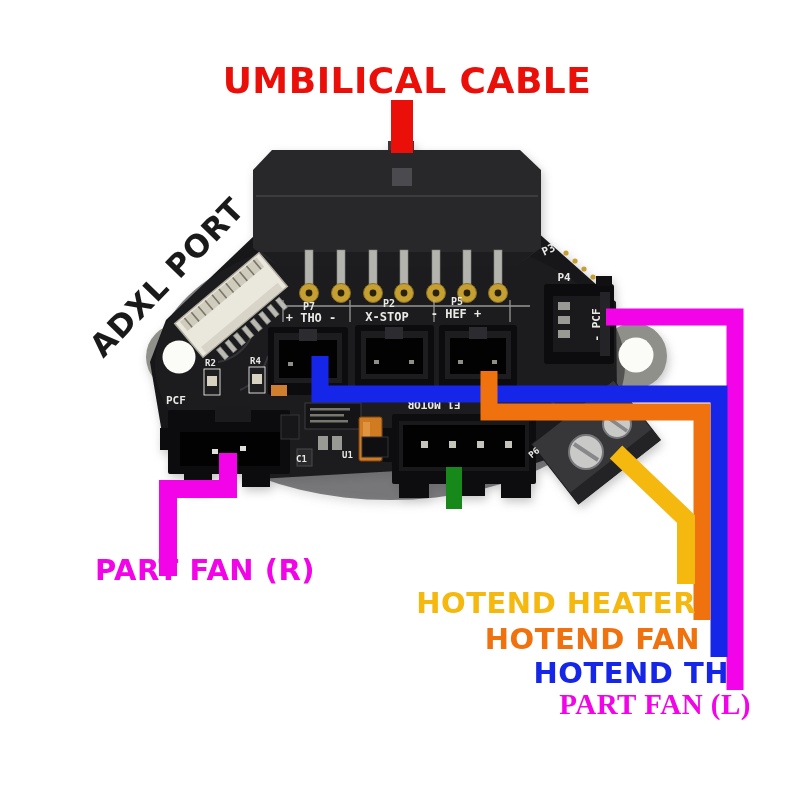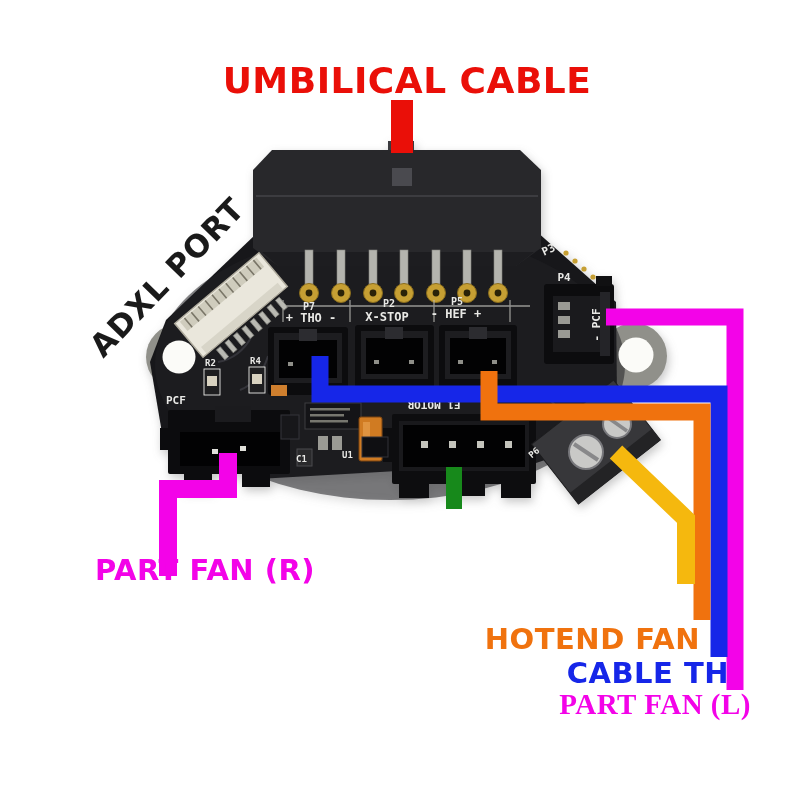--- a/index.html
+++ b/index.html
@@ -243,16 +243,17 @@
 
       <path class="wire" d="M 616 452 L 686 519 L 686 584" stroke-width="18" stroke="#f5b80e"></path>
 
       <path class="wire" d="M 228 453 L 228 489 L 168 489 L 168 576" stroke-width="18" stroke="#f303e8"></path>
     </g>
   </svg>
 
   <div class="lbl" id="lbl-umbilical" style="color: rgb(234, 15, 8);">UMBILICAL CABLE</div>
   <div class="lbl" id="lbl-adxl" style="color: rgb(26, 26, 26);">ADXL PORT</div>
   <div class="lbl" id="lbl-pfr" style="color: rgb(243, 3, 232);">PART FAN (R)</div>
+  <div class="lbl" id="lbl-heater" style="color: rgb(245, 184, 14);">HOTEND HEATER</div>
   <div class="lbl" id="lbl-hfan" style="color: rgb(240, 114, 14);">HOTEND FAN</div>
-  <div class="lbl" id="lbl-th" style="color: rgb(22, 38, 232);">CABLE TH</div>
+  <div class="lbl" id="lbl-th" style="color: rgb(22, 38, 232);">HOTEND TH</div>
   <div class="lbl" id="lbl-pfl" style="color: rgb(243, 3, 232);">PART FAN (L)</div>
 </div>
 
 </body></html>

